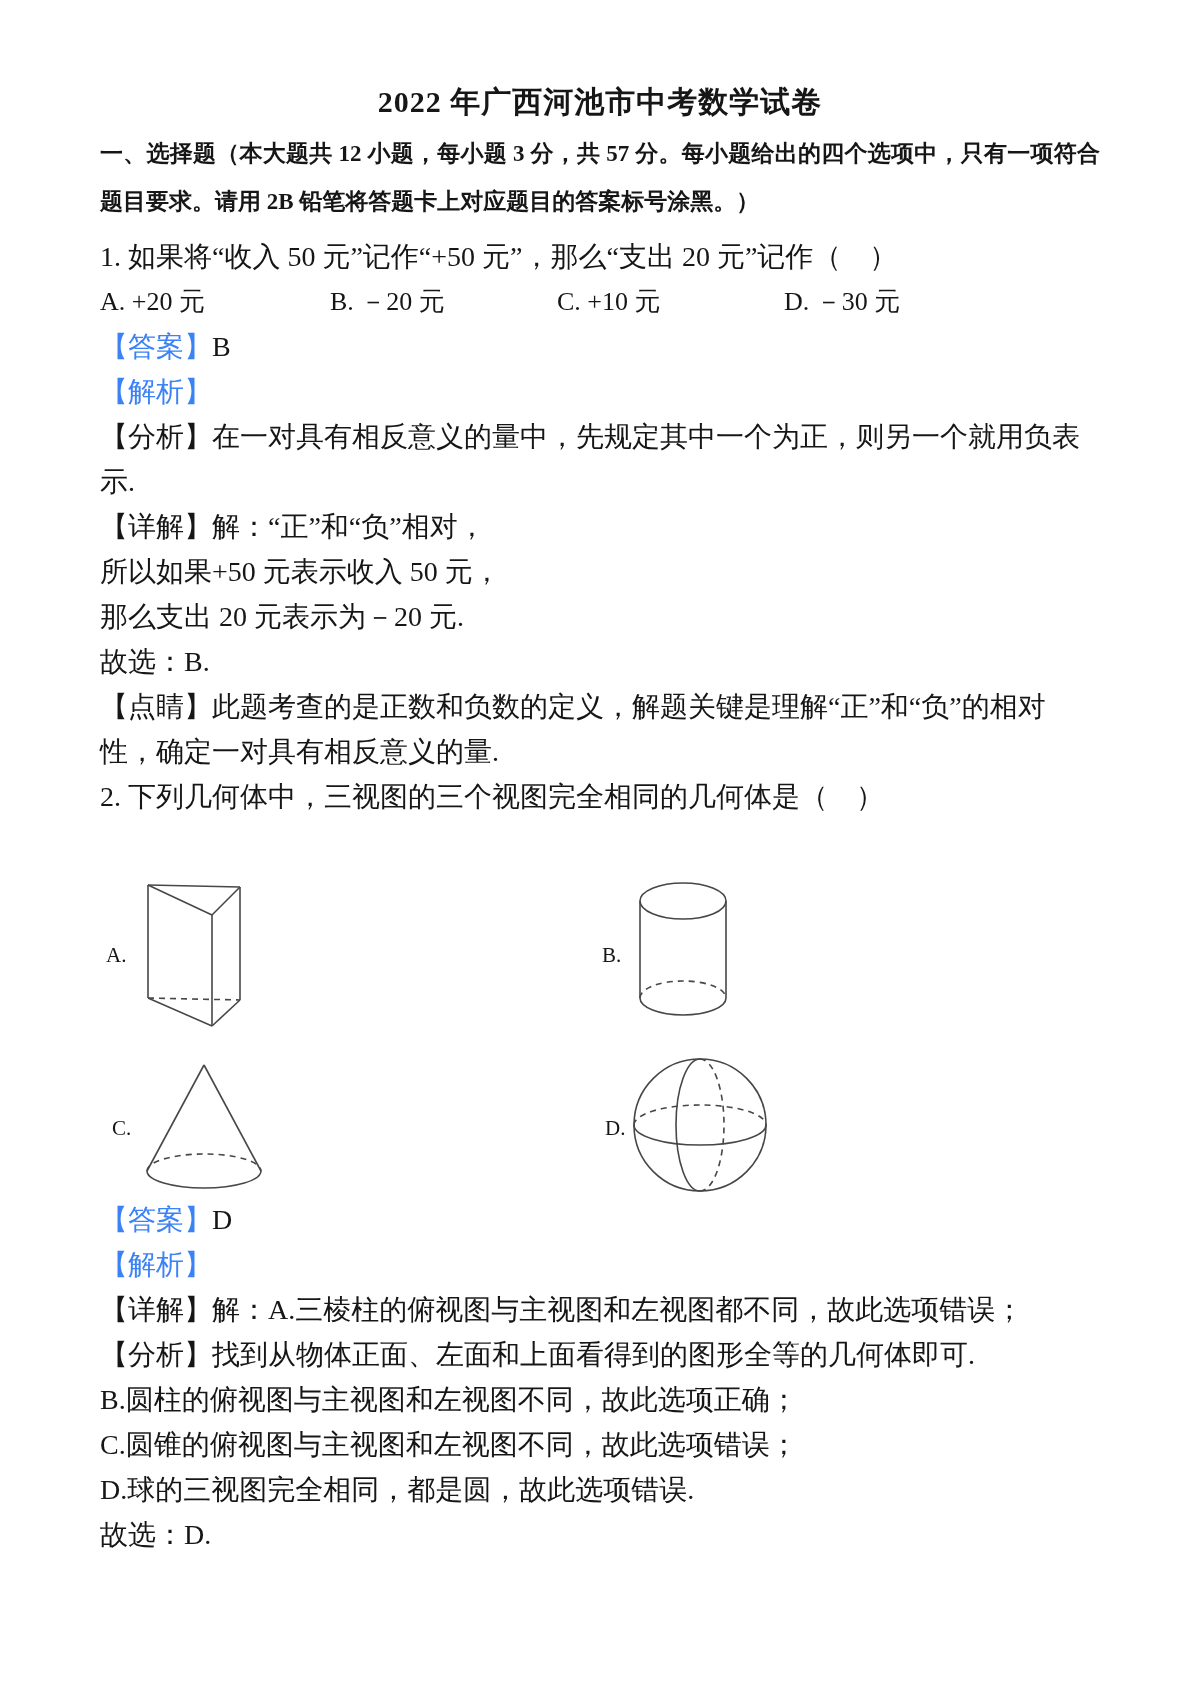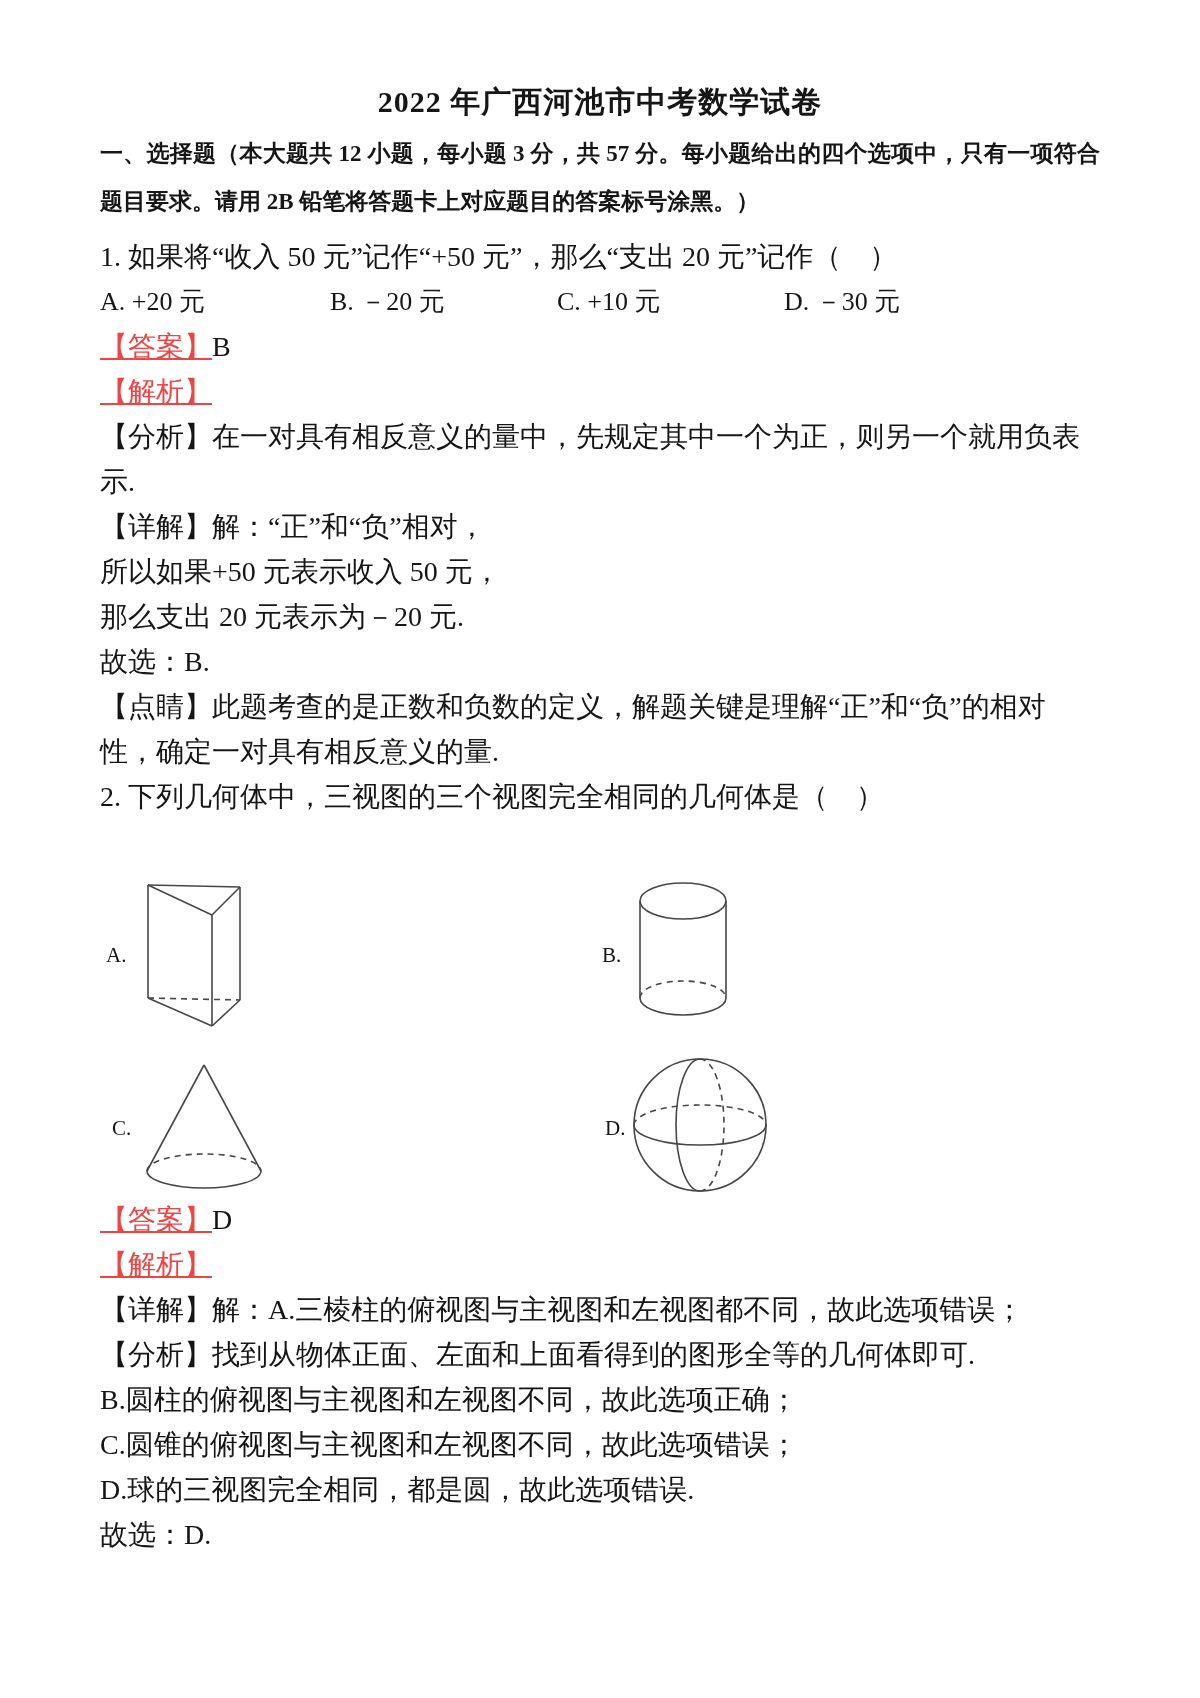--- a/index.html
+++ b/index.html
@@ -41,21 +41,21 @@
     white-space: pre-wrap;
   }
   .options-row {
     display: flex;
     font-size: 26px;
     line-height: 45px;
   }
   .options-row .opt { flex: 0 0 227px; }
   .options-row .opt:first-child { flex-basis: 230px; }
   .options-row .opt:last-child { flex: 1 1 auto; }
-  .blue-label { color: #ef4444; text-decoration: underline; }
+  .blue-label { color: #3b82f6; }
   .figures {
     position: relative;
     height: 378px;
   }
   .fig-label {
     position: absolute;
     font-size: 21px;
     line-height: 28px;
   }
   .fig { position: absolute; }

